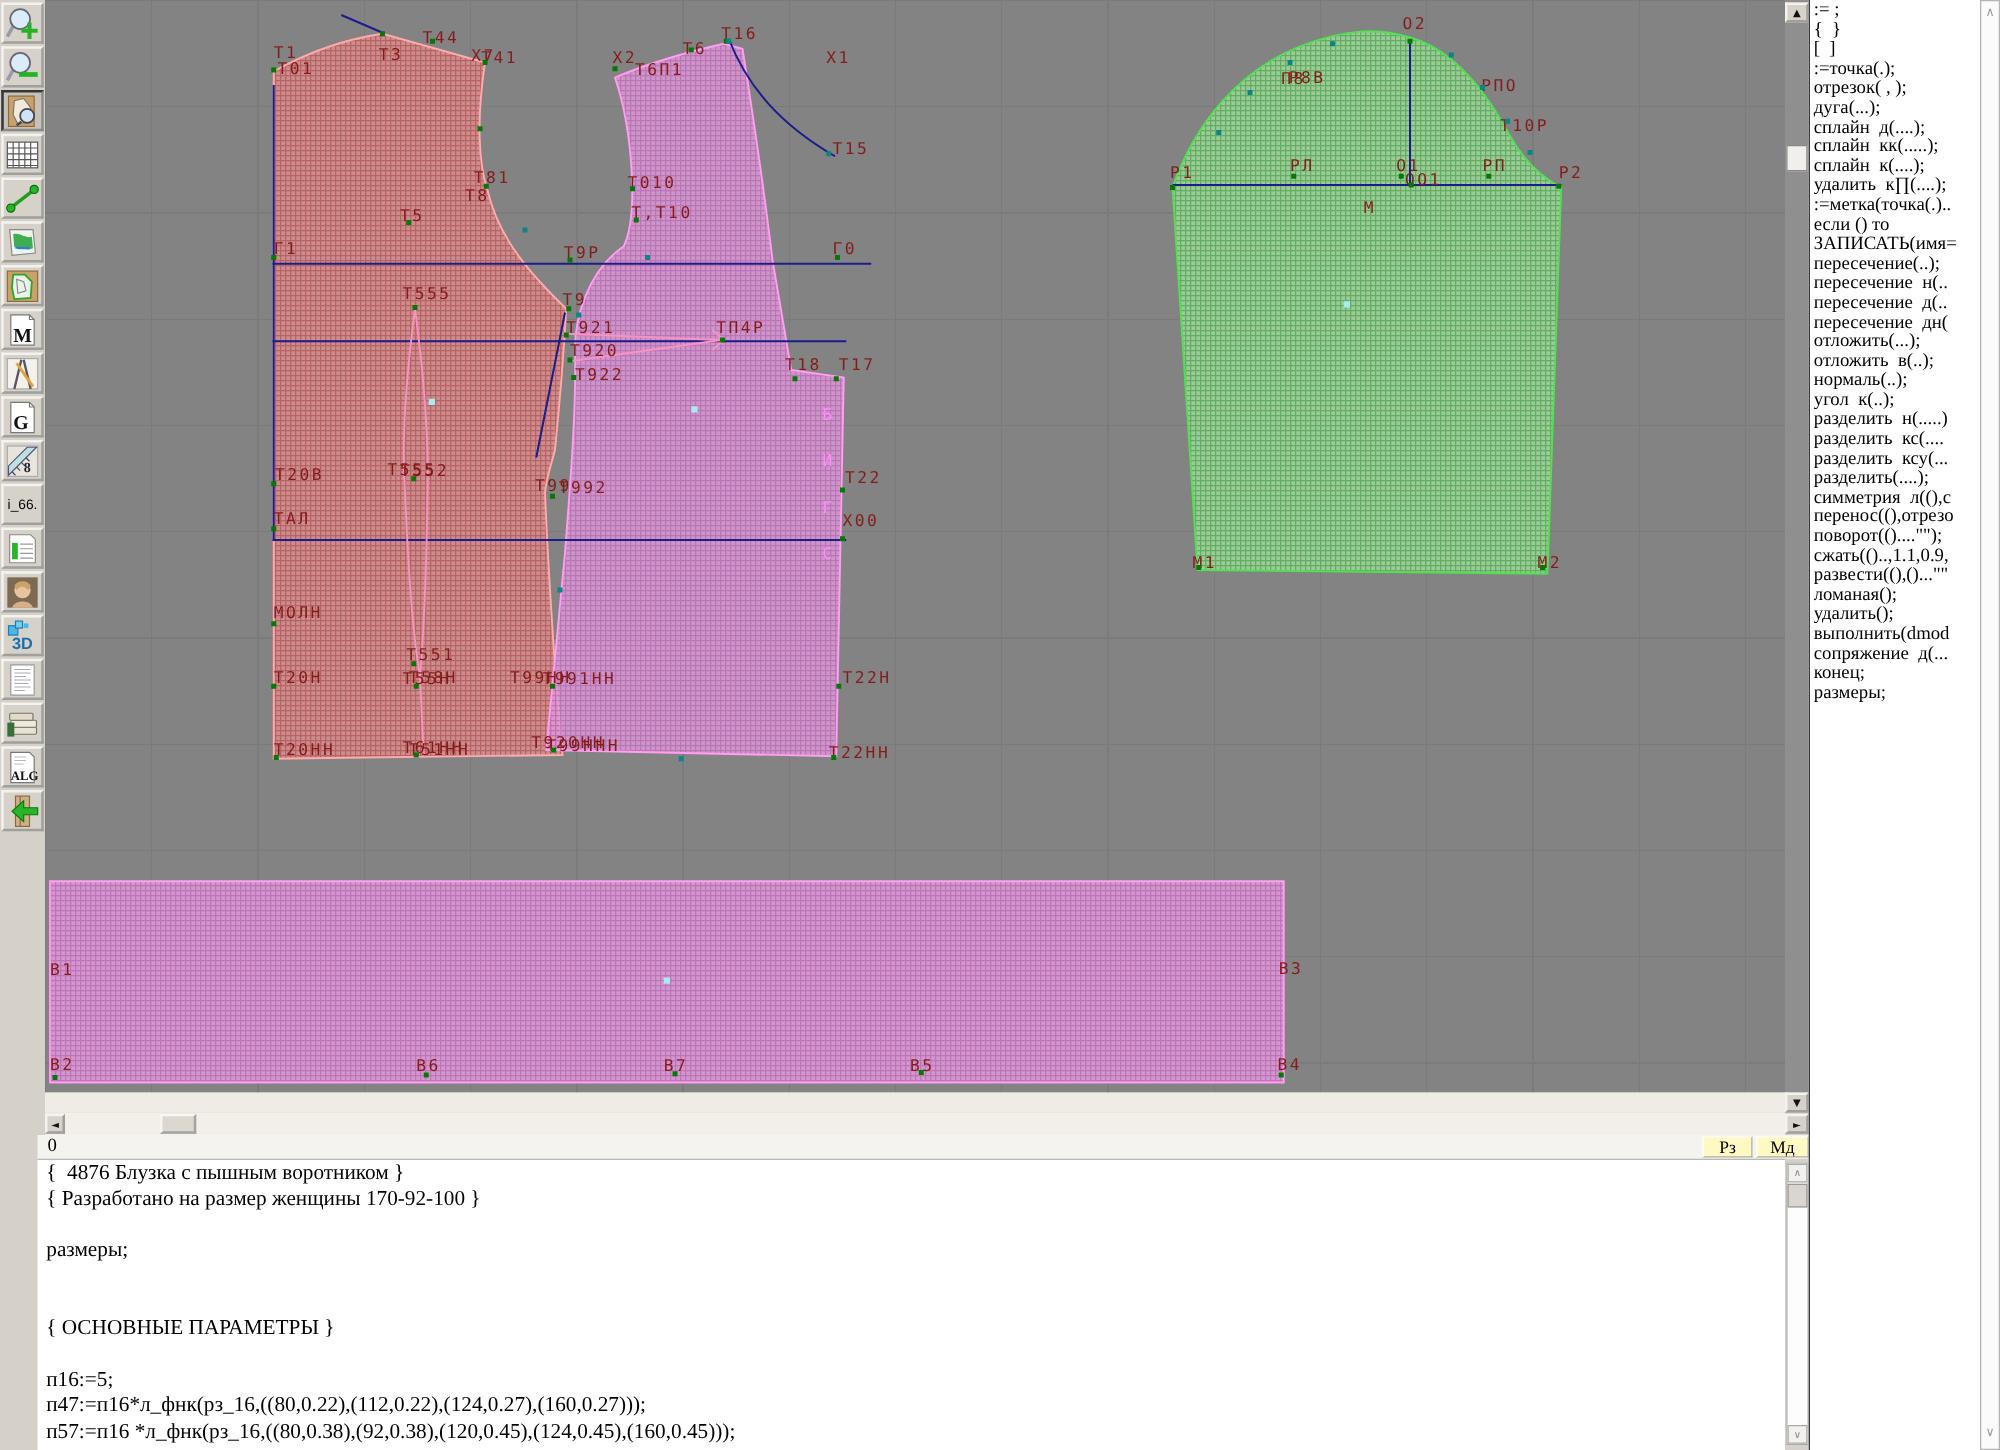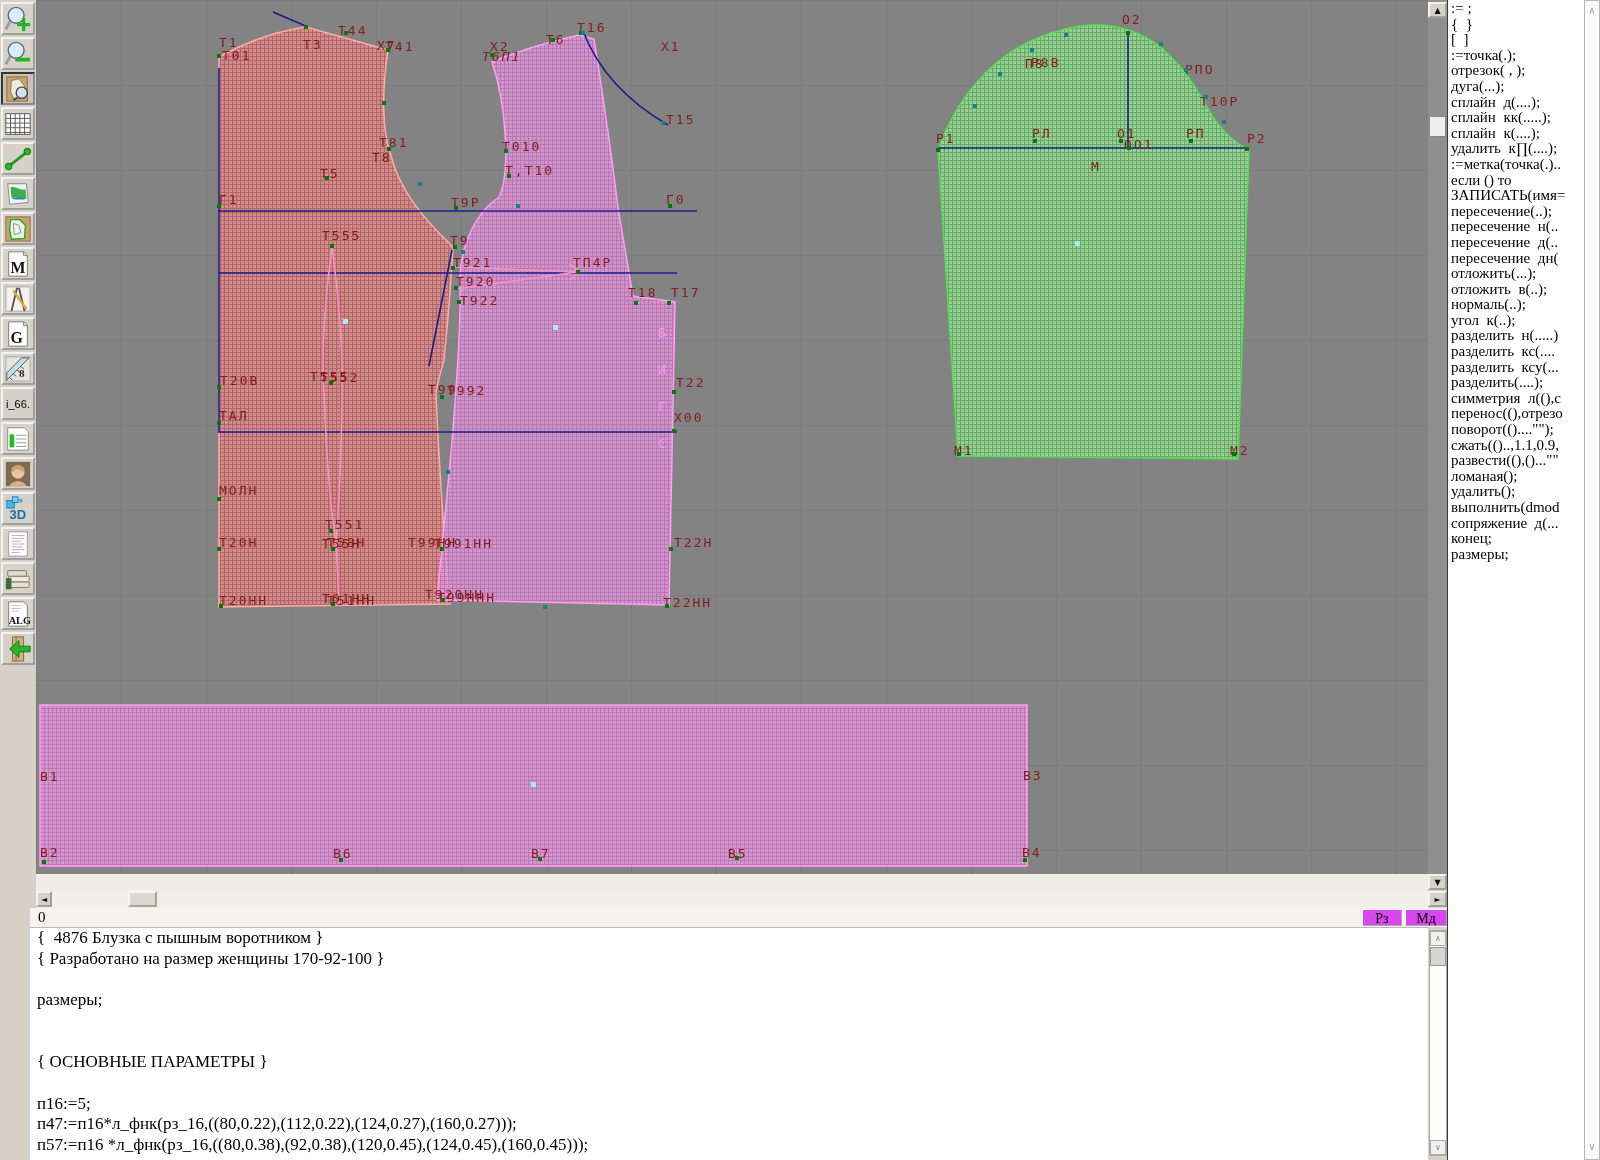--- a/index.html
+++ b/index.html
@@ -27,21 +27,21 @@
         font-family:"DejaVu Sans",sans-serif;}
   #vscroll{position:absolute;left:1428px;top:0;width:19px;height:890px;background:#8f8f8f;}
   #vthumb{position:absolute;left:1429px;top:116px;width:17px;height:21px;background:#f1efeb;
           border:1px solid #888;box-sizing:border-box;cursor:pointer;}
   #gap-row{position:absolute;left:36px;top:874px;width:1392px;height:16px;background:#efece6;}
   #hscroll{position:absolute;left:36px;top:890px;width:1392px;height:18px;background:#f2efe9;}
   #hthumb{position:absolute;left:128px;top:891px;width:29px;height:16px;background:#dcd8d0;
           border:2px outset #f8f6f2;box-sizing:border-box;cursor:pointer;}
   #status-row{position:absolute;left:30px;top:908px;width:1417px;height:19px;background:#f4f3f0;}
   #status-zero{position:absolute;left:8px;top:1px;font-family:"Liberation Serif",serif;font-size:15px;color:#000;}
-  .mini-btn{position:absolute;top:1px;height:17px;border:1px outset #fff;background:#d946ef;
+  .mini-btn{position:absolute;top:1px;height:17px;border:1px outset #fff;background:#fef9c3;
             font-family:"Liberation Serif",serif;font-size:14px;line-height:15px;text-align:center;
             box-sizing:border-box;cursor:pointer;color:#000;}
   
   #editor{position:absolute;left:30px;top:927px;width:1398px;height:233px;background:#fff;
           border-top:1px solid #b8b8b8;overflow:hidden;}
   .ed-line{font-family:"Liberation Serif",serif;font-size:17px;line-height:20.7px;color:#000;
            white-space:pre;padding-left:7px;}
   #edscroll{position:absolute;left:1429px;top:930px;width:18px;height:226px;background:#fdfdfd;
             border:1px solid #aaa;box-sizing:border-box;}
   #edthumb{position:absolute;left:1430px;top:947px;width:16px;height:19px;background:#d9d6cf;
@@ -290,21 +290,21 @@
       </g>
     </svg>
     <div id="label-layer">
         <span class="pt-label" style="left: 267px; top: 14px; margin-top: 24px;">Т3</span>
         <span class="pt-label" style="left: 302px; top: 24px;">Т44</span>
         <span class="pt-label" style="left: 183px; top: 36px;">Т1</span>
         <span class="pt-label" style="left: 186px; top: 49px;">Т01</span>
         <span class="pt-label" style="left: 341px; top: 39px;">Х7</span>
         <span class="pt-label" style="left: 349px; top: 40px;">Т41</span>
         <span class="pt-label" style="left: 454px; top: 40px;">Х2</span>
-        <span class="pt-label" style="left: 446px; top: 50px; font-style: italic;">Т6П1</span>
+        <span class="pt-label" style="left: 472px; top: 50px;">Т6П1</span>
         <span class="pt-label" style="left: 510px; top: 33px;">Т6</span>
         <span class="pt-label" style="left: 541px; top: 21px;">Т16</span>
         <span class="pt-label" style="left: 625px; top: 40px;">Х1</span>
         <span class="pt-label" style="left: 630px; top: 113px;">Т15</span>
         <span class="pt-label" style="left: 336px; top: 151px;">Т8</span>
         <span class="pt-label" style="left: 343px; top: 136px;">Т81</span>
         <span class="pt-label" style="left: 466px; top: 140px; text-align: center;">Т010</span>
         <span class="pt-label" style="left: 469px; top: 164px;">Т,Т10</span>
         <span class="pt-label" style="left: 284px; top: 167px;">Т5</span>
         <span class="pt-label" style="left: 183px; top: 193px;">Г1</span>

